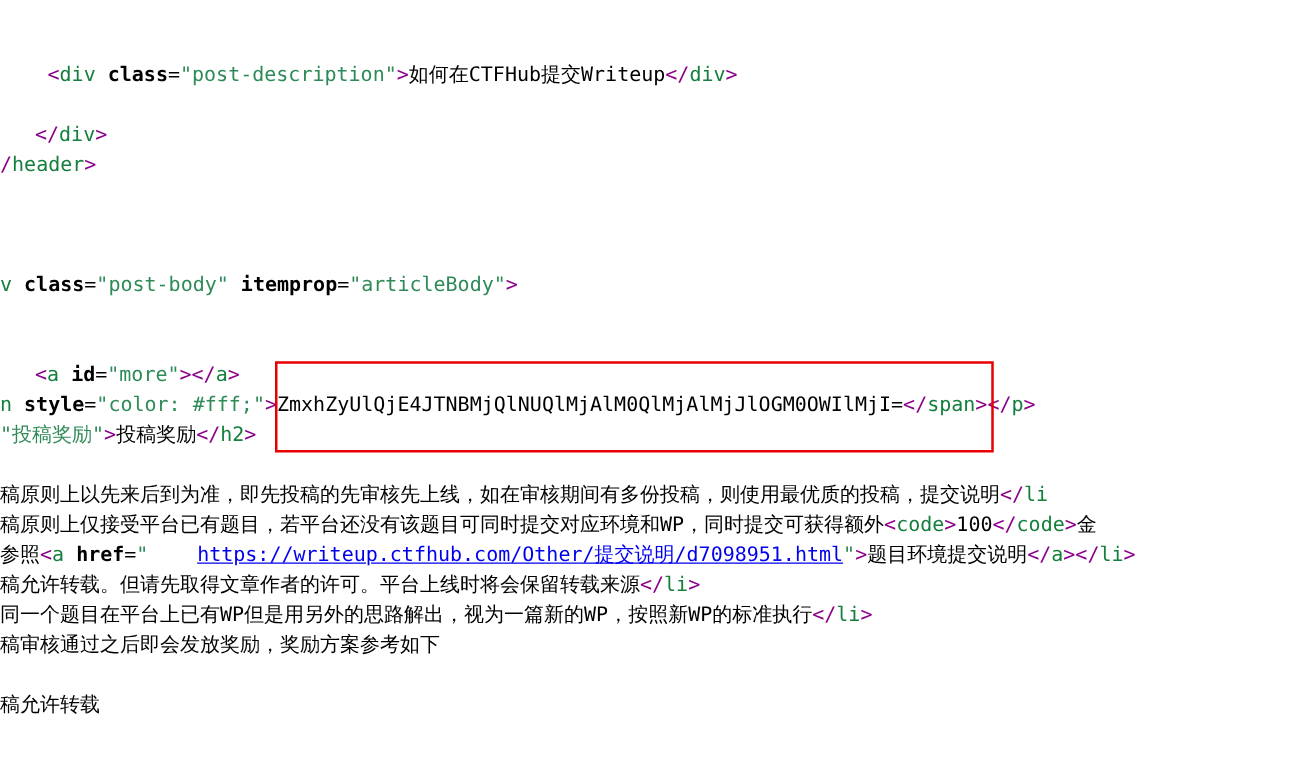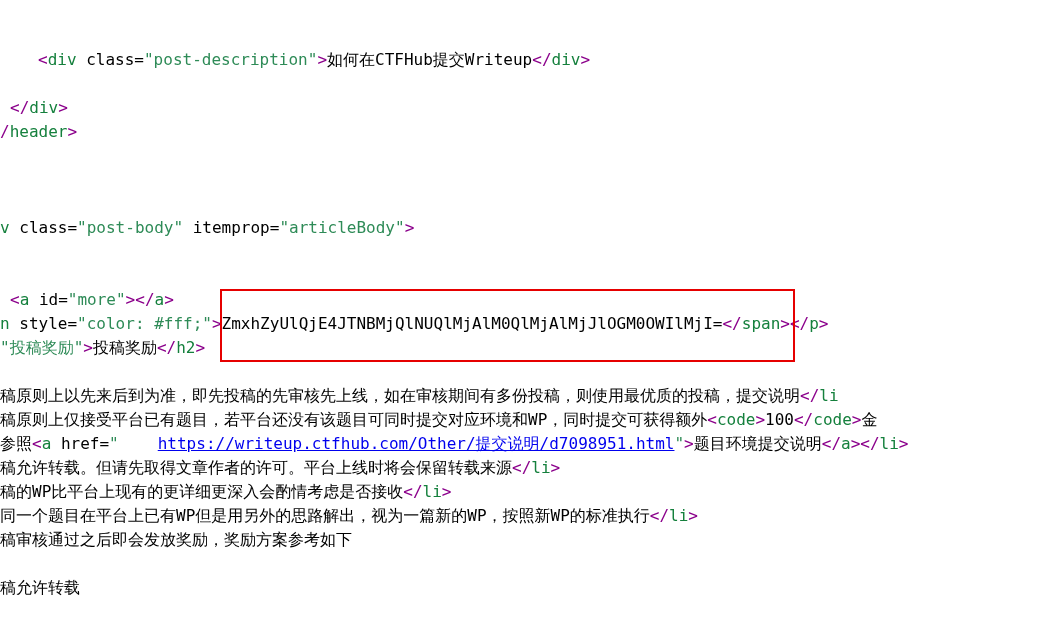--- a/index.html
+++ b/index.html
@@ -10,27 +10,27 @@
     font-size: 16px;
     line-height: 1.5;
     background: #fff;
     color: #000;
     width: 1037px;
     overflow: hidden;
     white-space: nowrap;
   }
   .line { white-space: pre; }
   .tag { color: #15803d; }
-  .attr { color: #000; font-weight: normal; }
+  .attr { color: #000; font-weight: bold; }
   .val  { color: #2E8B57; }
   .txt  { color: #000; text-align: center; }
   .eq   { color: #000; }
   .bracket { color: #8B008B; }
   .indent1 { padding-left: 38px; }
-  .indent2 { padding-left: 10px; }
+  .indent2 { padding-left: 28px; }
   a.link { color: #0000EE; text-decoration: underline; margin-left: 39px; }
   .redbox {
     position: absolute;
     border: 2px solid #E60000;
     pointer-events: none;
   }
   .container { position: relative; }
   .mono { font-family: "SimSun","NSimSun","宋体", monospace; }
 </style>
 </head>
@@ -68,21 +68,20 @@
 
 <div class="line"><span class="txt">稿原则上以先来后到为准，即先投稿的先审核先上线，如在审核期间有多份投稿，则使用最优质的投稿，提交说明</span><span class="bracket">&lt;/</span><span class="tag">li</span></div>
 
 <div class="line"><span class="txt">稿原则上仅接受平台已有题目，若平台还没有该题目可同时提交对应环境和WP，同时提交可获得额外</span><span class="bracket">&lt;</span><span class="tag">code</span><span class="bracket">&gt;</span><span class="txt">100</span><span class="bracket">&lt;/</span><span class="tag">code</span><span class="bracket">&gt;</span><span class="txt">金</span></div>
 
 <div class="line"><span class="txt">参照</span><span class="bracket">&lt;</span><span class="tag">a </span><span class="attr">href</span><span class="eq">=</span><span class="val">"</span><a class="link">https://writeup.ctfhub.com/Other/提交说明/d7098951.html</a><span class="val">"</span><span class="bracket">&gt;</span><span class="txt">题目环境提交说明</span><span class="bracket">&lt;/</span><span class="tag">a</span><span class="bracket">&gt;&lt;/</span><span class="tag">li</span><span class="bracket">&gt;</span></div>
 
 <div class="line"><span class="txt">稿允许转载。但请先取得文章作者的许可。平台上线时将会保留转载来源</span><span class="bracket">&lt;/</span><span class="tag">li</span><span class="bracket">&gt;</span></div>
 
 
-<div class="line"><span class="txt">稿的WP比平台上现有的更详细更深入会酌情考虑是否接收</span><span class="bracket">&lt;/</span><span class="tag">li</span><span class="bracket">&gt;</span></div>
 
 <div class="line"><span class="txt">同一个题目在平台上已有WP但是用另外的思路解出，视为一篇新的WP，按照新WP的标准执行</span><span class="bracket">&lt;/</span><span class="tag">li</span><span class="bracket">&gt;</span></div>
 
 <div class="line"><span class="txt">稿审核通过之后即会发放奖励，奖励方案参考如下</span></div>
 
 <div class="line">&nbsp;</div>
 
 <div class="line"><span class="txt">稿允许转载</span></div>
 
 <div class="redbox" style="left:220px;top:289px;width:575px;height:73px;"></div>

